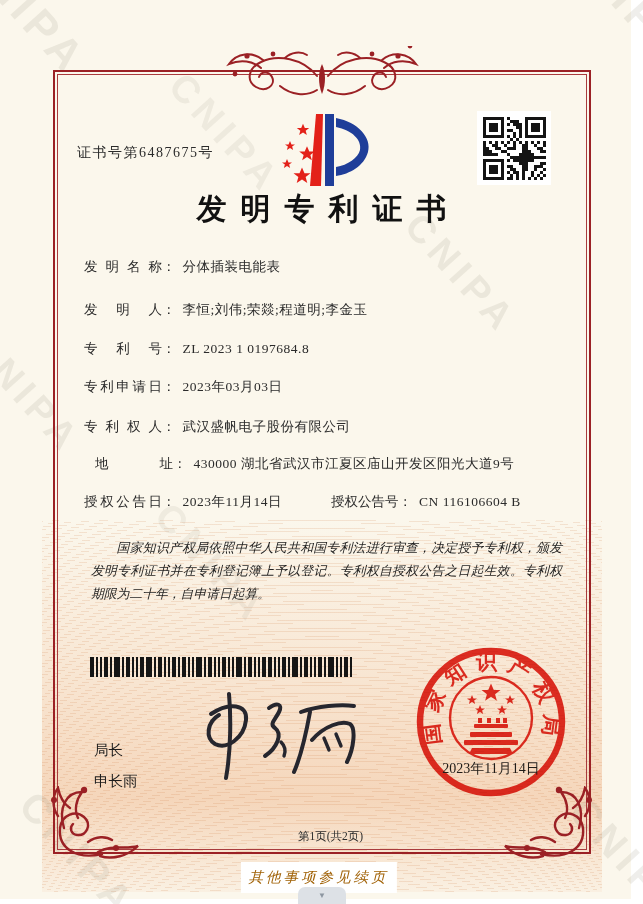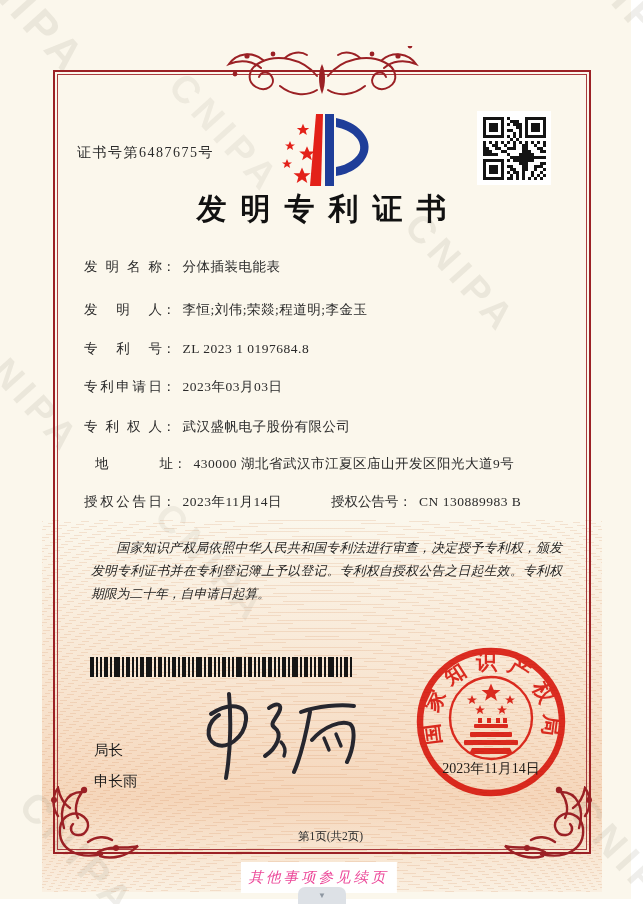--- a/index.html
+++ b/index.html
@@ -39,21 +39,21 @@
   .barcode i{display:block;background:#151515;margin-right:2px;}
   
   .signer{position:absolute;left:87px;top:735px;font-family:"Liberation Sans","DejaVu Sans",sans-serif;
           font-size:14.5px;line-height:31px;color:#1c1c1c;margin-left:7px;}
   .sig-svg{position:absolute;left:193px;top:678px;}
   
   .seal{position:absolute;left:412px;top:644px;mix-blend-mode:multiply;opacity:0.95;}
   
   .page-num{position:absolute;left:0;top:829px;width:643px;text-align:center;font-size:11.5px;color:#2b2b2b;padding-left:9px;}
   .footer-note{position:absolute;left:50%;top:862px;transform:translateX(-52%);background:#ffffff;
-               padding:6px 8px;font-size:14.5px;font-style:italic;letter-spacing:3px;color:#ec4899;}
+               padding:6px 8px;font-size:14.5px;font-style:italic;letter-spacing:3px;color:#a16207;}
   .pull-tab{position:absolute;left:298px;top:887px;width:48px;height:17px;background:#dde1e6;
             border-radius:7px 7px 0 0;display:flex;align-items:center;justify-content:center;}
   .pull-tab span{font-size:8px;color:#8d96a1;line-height:1;}
   svg{display:block;}
 </style>
 </head>
 <body>
 
 <div class="page">
   <div class="paper"></div>
@@ -585,21 +585,21 @@
 
   <div class="title">发明专利证书</div>
 
   <div id="fields">
       <div class="frow" style="top: 258px;"><span class="flabel">发明名称</span><span class="fcolon">：</span><span class="fvalue">分体插装电能表</span></div>
       <div class="frow" style="top: 301.4px;"><span class="flabel">发明人</span><span class="fcolon">：</span><span class="fvalue">李恒;刘伟;荣燚;程道明;李金玉</span></div>
       <div class="frow" style="top: 339.8px;"><span class="flabel">专利号</span><span class="fcolon">：</span><span class="fvalue">ZL 2023 1 0197684.8</span></div>
       <div class="frow" style="top: 378.2px;"><span class="flabel">专利申请日</span><span class="fcolon">：</span><span class="fvalue">2023年03月03日</span></div>
       <div class="frow" style="top: 418px;"><span class="flabel">专利权人</span><span class="fcolon">：</span><span class="fvalue">武汉盛帆电子股份有限公司</span></div>
       <div class="frow" style="top: 455px; margin-left: 11px;"><span class="flabel">地址</span><span class="fcolon">：</span><span class="fvalue">430000 湖北省武汉市江夏区庙山开发区阳光大道9号</span></div>
-      <div class="frow" style="top: 493.4px;"><span class="flabel">授权公告日</span><span class="fcolon">：</span><span class="fvalue">2023年11月14日</span><span class="fgroup2"><span class="">授权公告号</span><span class="fcolon">：</span><span class="fvalue">CN 130889983 B</span></span></div>
+      <div class="frow" style="top: 493.4px;"><span class="flabel">授权公告日</span><span class="fcolon">：</span><span class="fvalue">2023年11月14日</span><span class="fgroup2"><span class="">授权公告号</span><span class="fcolon">：</span><span class="fvalue">CN 116106604 B</span></span></div>
     </div>
 
   <div class="paras">
     <p>国家知识产权局依照中华人民共和国专利法进行审查，决定授予专利权，颁发发明专利证书并在专利登记簿上予以登记。专利权自授权公告之日起生效。专利权期限为二十年，自申请日起算。</p>
   </div>
 
   <div class="barcode" id="barcode">
       <i style="width: 4px;"></i>
       <i style="width: 2px;"></i>
       <i style="width: 2px;"></i>

